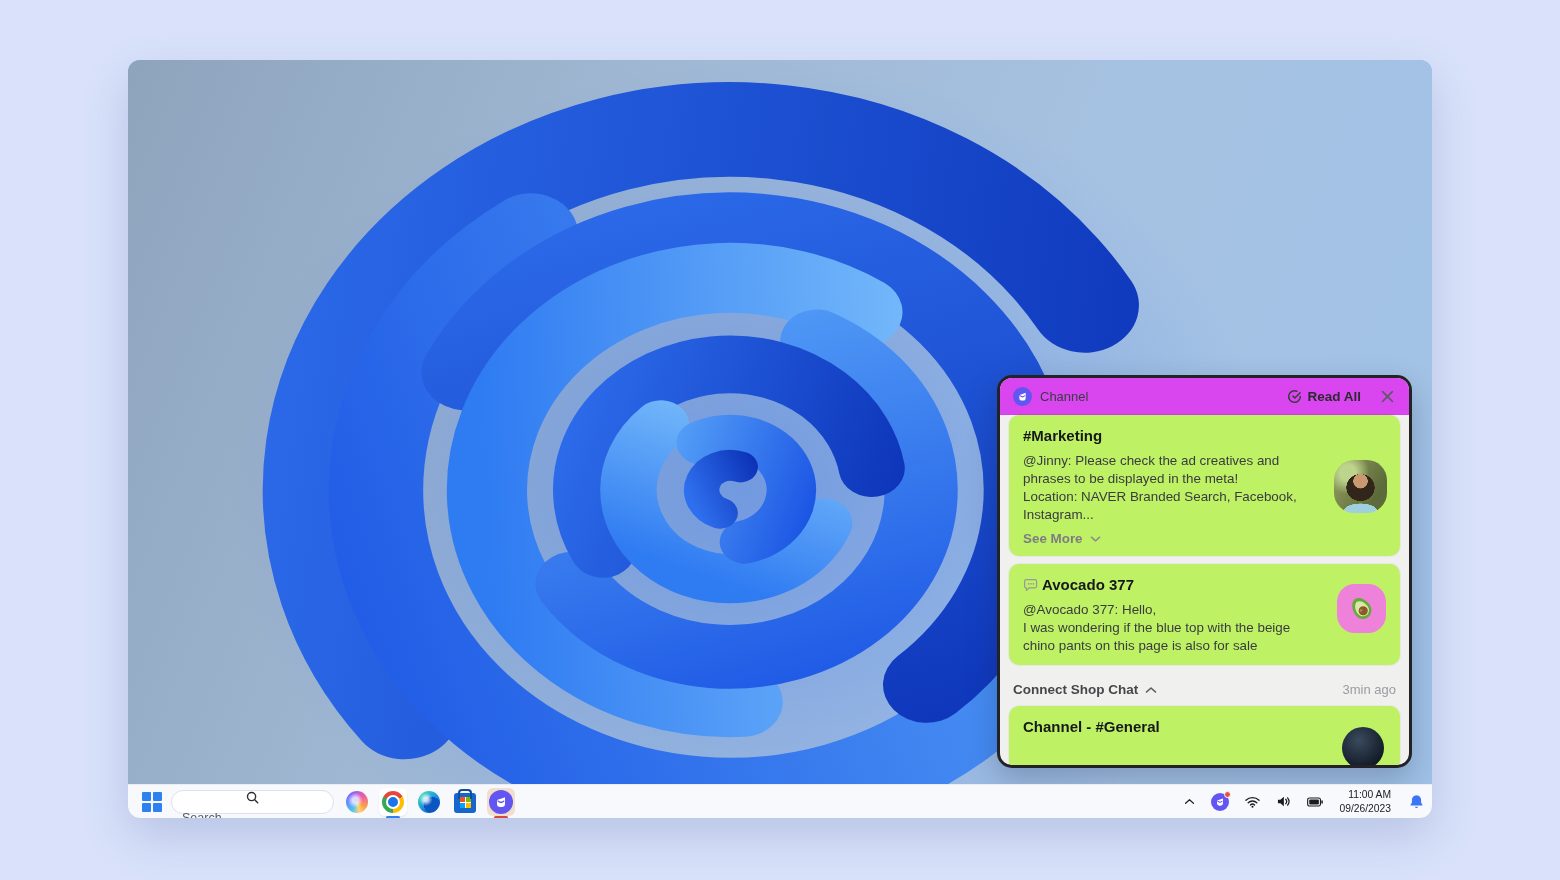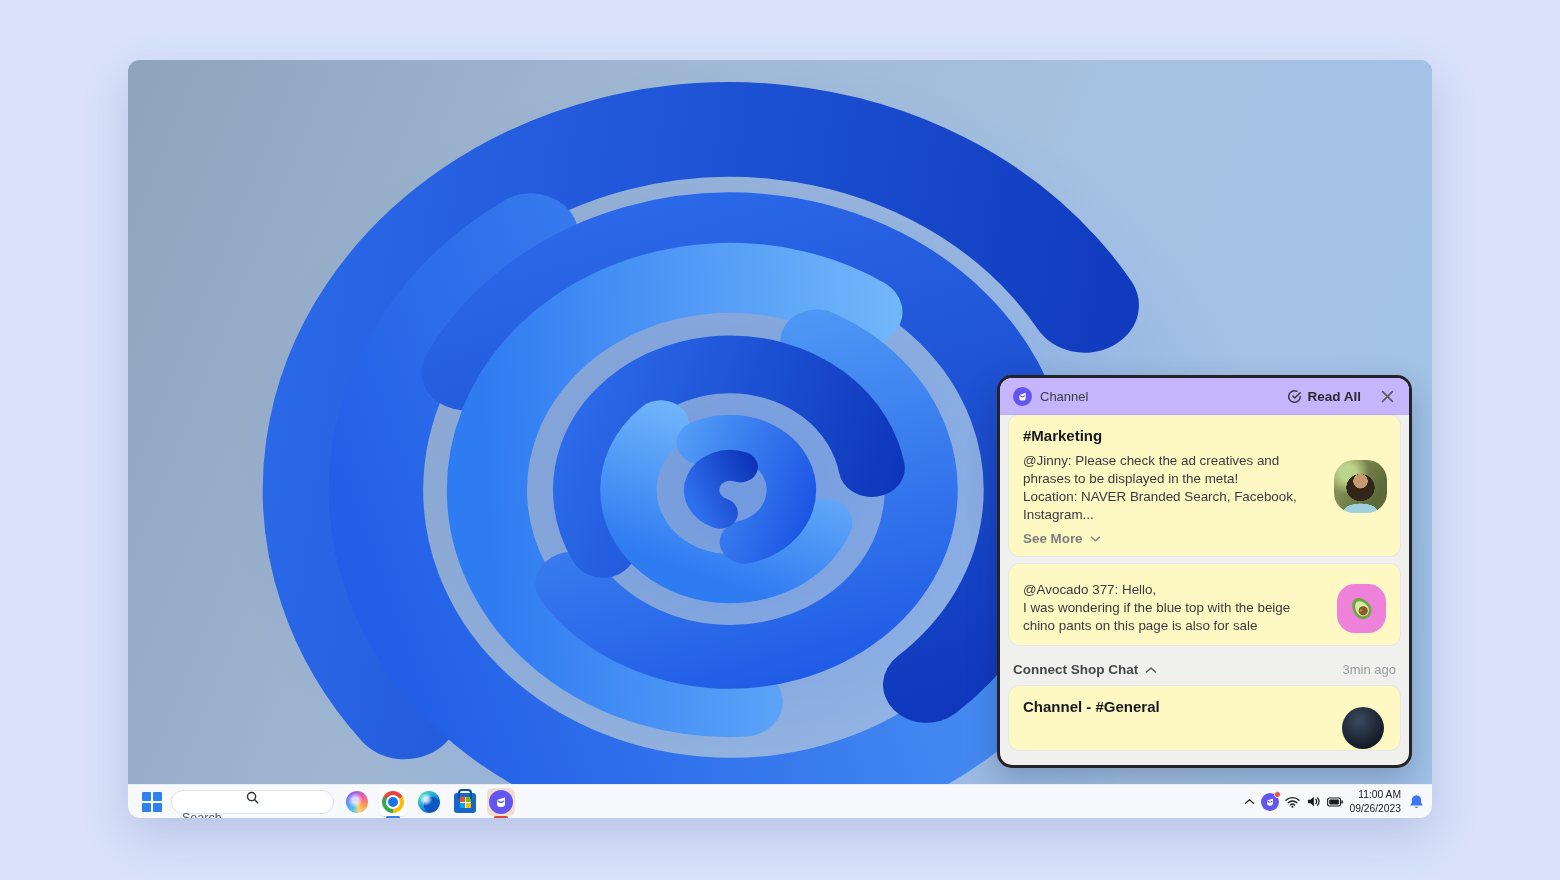--- a/index.html
+++ b/index.html
@@ -60,48 +60,48 @@
   .icon-store { width:22px; height:20px; border-radius:3px; background:#1766cc; position:relative; margin-top:2px;
     display:flex; align-items:center; justify-content:center; }
   .icon-store::before { content:""; position:absolute; top:-4px; left:50%; transform:translateX(-50%);
     width:10px; height:8px; border:2.5px solid #0d4f9e; border-bottom:none; border-radius:4px 4px 0 0; }
   .store-win { width:11px; height:11px; background:#fff; display:grid; grid-template-columns:5px 5px; grid-template-rows:5px 5px; gap:1px; padding:0; }
   .store-win span:nth-child(1){background:#f25022;} .store-win span:nth-child(2){background:#7fba00;}
   .store-win span:nth-child(3){background:#00a4ef;} .store-win span:nth-child(4){background:#ffb900;}
   
   .ch-logo { display:inline-flex; }
   
-  .tray { margin-left:auto; display:flex; align-items:center; gap:6px; }
+  .tray { margin-left:auto; display:flex; align-items:center; gap:16px; }
   .tray-chевron,.tray-chevron { display:flex; cursor:pointer; }
   .tray-channel { position:relative; display:flex; cursor:pointer; }
   .tray-dot { position:absolute; right:-2px; top:-2px; width:7px; height:7px; border-radius:50%; background:#e8503f; border:1.5px solid #f7f9fd; }
   .tray-glyph { display:flex; cursor:pointer; }
   .tray-time { text-align:right; font-size:10.3px; line-height:1.3; color:#1c1c1e; cursor:pointer; }
   .tray-bell { display:flex; cursor:pointer; margin-left:2px; }
   
   .notif-panel {
     position:absolute; left:869px; top:315px; width:415px; height:393px;
     background:#f0f0ee; border:3px solid #232327; border-radius:15px;
     overflow:hidden; box-shadow:0 12px 30px rgba(25,30,60,.25);
   }
   .panel-header {
-    height:37px; background:#c4b5fd; display:flex; align-items:center;
+    height:37px; background:#d946ef; display:flex; align-items:center;
     padding:0 13px; gap:8px; border-bottom:1px solid rgba(0,0,0,.04);
   }
   .ph-title { font-size:13px; color:#3b3c40; }
   .read-all { margin-left:auto; display:flex; align-items:center; gap:5px;
     background:none; border:none; cursor:pointer; font-family:"Liberation Sans",sans-serif;
     font-size:13.5px; font-weight:700; color:#2b2b2f; }
   .close-btn { background:none; border:none; cursor:pointer; display:flex; margin-left:10px; padding:2px; }
   .panel-body { padding:0 9px; }
   .group-row { height:33px; display:flex; align-items:center; gap:7px; padding:0 4px; }
   .group-title { font-size:13.5px; font-weight:700; color:#46474b; }
   .group-time { margin-left:auto; font-size:13px; color:#9b9ca2; }
   .msg-card {
-    background:#fef9c3; border-radius:10px; padding:11px 14px 10px;
+    background:#bef264; border-radius:10px; padding:11px 14px 10px;
     position:relative; box-shadow:0 0 0 1px rgba(0,0,0,.035); margin-bottom:8px;
   }
   .msg-title { font-size:15px; font-weight:700; color:#17181c; line-height:20px; display:flex; align-items:center; gap:2px; }
   .msg-body { margin-top:6px; font-size:13.4px; color:#3a3b41; line-height:18px; white-space:pre-line; padding-right:62px; }
   .see-more { margin-top:7px; display:flex; align-items:center; gap:7px;
     background:none; border:none; cursor:pointer; font-family:"Liberation Sans",sans-serif;
     font-size:13.4px; font-weight:700; color:#7c7d83; padding:0; }
   .avatar-photo {
     position:absolute; right:13px; top:45px; width:53px; height:53px; border-radius:38%;
     background:
@@ -201,20 +201,31 @@
           <span style="display:flex;">
             <svg width="11" height="8" viewBox="0 0 12 8">
                 <path d="M1.5 2 L6 6 L10.5 2" stroke="#8b8c91" stroke-width="1.6" fill="none" stroke-linecap="round" stroke-linejoin="round"></path>
               </svg>
           </span>
         </button>
         <div class="avatar-photo"></div>
       </div>
 
       <div class="msg-card">
+        <div class="msg-title">
+          <span style="display:flex; margin-right:1px;">
+            <svg width="16" height="16" viewBox="0 0 16 16">
+              <path d="M4.2 2.6 h7.6 a1.8 1.8 0 0 1 1.8 1.8 v4.6 a1.8 1.8 0 0 1 -1.8 1.8 h-5.4 l-3 2.6 v-2.6 h-0.9 a1.8 1.8 0 0 1 -0.9 -1.8 v-4.6 a1.8 1.8 0 0 1 1.8 -1.8 z" fill="none" stroke="#97989d" stroke-width="1.2" stroke-linejoin="round"></path>
+              <circle cx="5.6" cy="6.8" r="0.85" fill="#97989d"></circle>
+              <circle cx="8" cy="6.8" r="0.85" fill="#97989d"></circle>
+              <circle cx="10.4" cy="6.8" r="0.85" fill="#97989d"></circle>
+            </svg>
+          </span>
+          <span>Avocado 377</span>
+        </div>
         <div class="msg-body">@Avocado 377: Hello,
 I was wondering if the blue top with the beige
 chino pants on this page is also for sale</div>
         <div class="avatar-avocado">
           <svg width="32" height="32" viewBox="0 0 30 30">
             <g transform="rotate(-35 15 15)">
               <path d="M15 3.6 C19.2 3.6 23.2 9 23.2 16 A8.2 8.6 0 0 1 6.8 16 C6.8 9 10.8 3.6 15 3.6 Z" fill="#69a83f"></path>
               <path d="M15 6.8 C18 6.8 20.8 11 20.8 16 A5.8 6.2 0 0 1 9.2 16 C9.2 11 12 6.8 15 6.8 Z" fill="#d9e8a2"></path>
               <circle cx="15" cy="17" r="4.3" fill="#8a5a2b"></circle>
               <circle cx="13.6" cy="15.6" r="1.3" fill="#b5854f"></circle>

